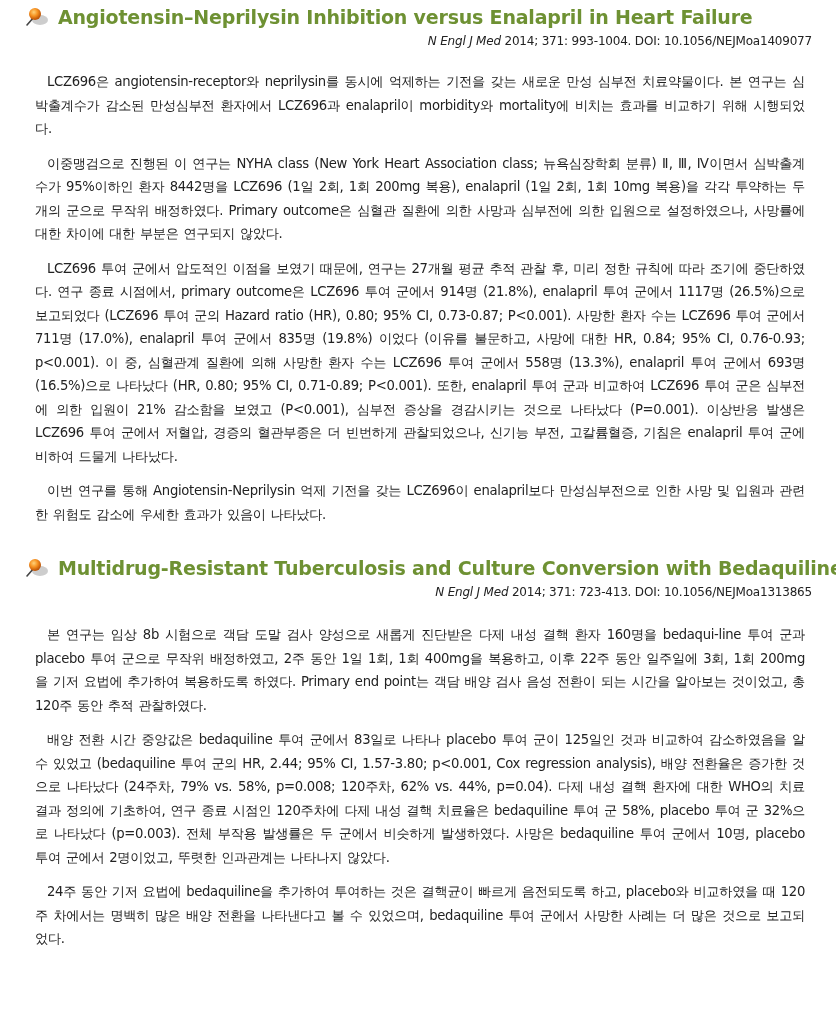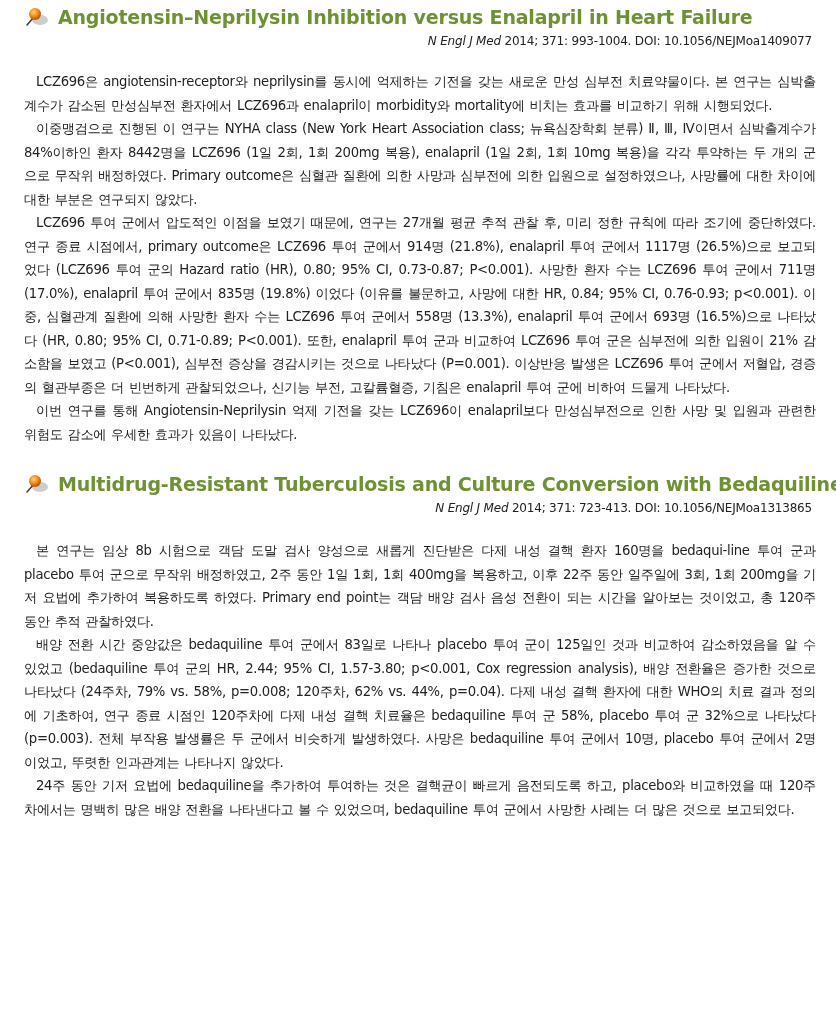--- a/index.html
+++ b/index.html
@@ -54,21 +54,21 @@
     }
     .body-text {
       margin-top: 18px;
       font-size: 13.2px;
       line-height: 23.5px;
       text-align: justify;
       letter-spacing: -0.3px;
       word-spacing: 1px;
     }
     .body-text p {
-      margin: 0;
+      margin: 11px;
       text-indent: 12px;
     }
     .article + .article {
       margin-top: 7px;
     }
     #article-1 { padding-top: 0; }
     #article-2 .body-text { margin-top: 20px; }
   </style>
 </head>
 <body>
@@ -87,21 +87,21 @@
       <line x1="10" y1="11" x2="3" y2="19" stroke="#444" stroke-width="1.6" stroke-linecap="round"></line>
       <circle cx="11" cy="8" r="6" fill="url(#pinGrad1)"></circle>
     </svg>
     <h1 class="article-title">Angiotensin–Neprilysin Inhibition versus Enalapril in Heart Failure</h1>
   </div>
   <div class="citation">
     <span class="journal">N Engl J Med</span><span> 2014;  371: 993-1004.  DOI: 10.1056/NEJMoa1409077</span>
   </div>
   <div class="body-text">
     <p>LCZ696은 angiotensin-receptor와 neprilysin를 동시에 억제하는 기전을 갖는 새로운 만성 심부전 치료약물이다. 본 연구는 심박출계수가 감소된 만성심부전 환자에서 LCZ696과 enalapril이 morbidity와 mortality에 비치는 효과를 비교하기 위해 시행되었다.</p>
-    <p>이중맹검으로 진행된 이 연구는 NYHA class (New York Heart Association class; 뉴욕심장학회 분류) Ⅱ, Ⅲ, Ⅳ이면서 심박출계수가 84%이하인 환자 8442명을 LCZ696 (1일 2회, 1회 200mg 복용), enalapril (1일 2회, 1회 10mg 복용)을 각각 투약하는 두 개의 군으로 무작위 배정하였다. Primary outcome은 심혈관 질환에 의한 사망과 심부전에 의한 입원으로 설정하였으나, 사망률에 대한 차이에 대한 부분은 연구되지 않았다.</p>
+    <p>이중맹검으로 진행된 이 연구는 NYHA class (New York Heart Association class; 뉴욕심장학회 분류) Ⅱ, Ⅲ, Ⅳ이면서 심박출계수가 95%이하인 환자 8442명을 LCZ696 (1일 2회, 1회 200mg 복용), enalapril (1일 2회, 1회 10mg 복용)을 각각 투약하는 두 개의 군으로 무작위 배정하였다. Primary outcome은 심혈관 질환에 의한 사망과 심부전에 의한 입원으로 설정하였으나, 사망률에 대한 차이에 대한 부분은 연구되지 않았다.</p>
     <p>LCZ696 투여 군에서 압도적인 이점을 보였기 때문에, 연구는 27개월 평균 추적 관찰 후, 미리 정한 규칙에 따라 조기에 중단하였다. 연구 종료 시점에서, primary outcome은 LCZ696 투여 군에서 914명 (21.8%), enalapril 투여 군에서 1117명 (26.5%)으로 보고되었다 (LCZ696 투여 군의 Hazard ratio (HR), 0.80; 95% CI, 0.73-0.87; P&lt;0.001). 사망한 환자 수는 LCZ696 투여 군에서 711명 (17.0%), enalapril 투여 군에서 835명 (19.8%) 이었다 (이유를 불문하고, 사망에 대한 HR, 0.84; 95% CI, 0.76-0.93; p&lt;0.001). 이 중, 심혈관계 질환에 의해 사망한 환자 수는 LCZ696 투여 군에서 558명 (13.3%), enalapril 투여 군에서 693명 (16.5%)으로 나타났다 (HR, 0.80; 95% CI, 0.71-0.89; P&lt;0.001). 또한, enalapril 투여 군과 비교하여 LCZ696 투여 군은 심부전에 의한 입원이 21% 감소함을 보였고 (P&lt;0.001), 심부전 증상을 경감시키는 것으로 나타났다 (P=0.001). 이상반응 발생은 LCZ696 투여 군에서 저혈압, 경증의 혈관부종은 더 빈번하게 관찰되었으나, 신기능 부전, 고칼륨혈증, 기침은 enalapril 투여 군에 비하여 드물게 나타났다.</p>
     <p>이번 연구를 통해 Angiotensin-Neprilysin 억제 기전을 갖는 LCZ696이 enalapril보다 만성심부전으로 인한 사망 및 입원과 관련한 위험도 감소에 우세한 효과가 있음이 나타났다.</p>
   </div>
 </section>
 
 <section class="article" id="article-2">
   <div class="article-header">
     <svg class="pin-icon" viewBox="0 0 26 22" xmlns="http://www.w3.org/2000/svg">
       <defs>
         <radialGradient id="pinGrad2" cx="40%" cy="35%" r="60%">

